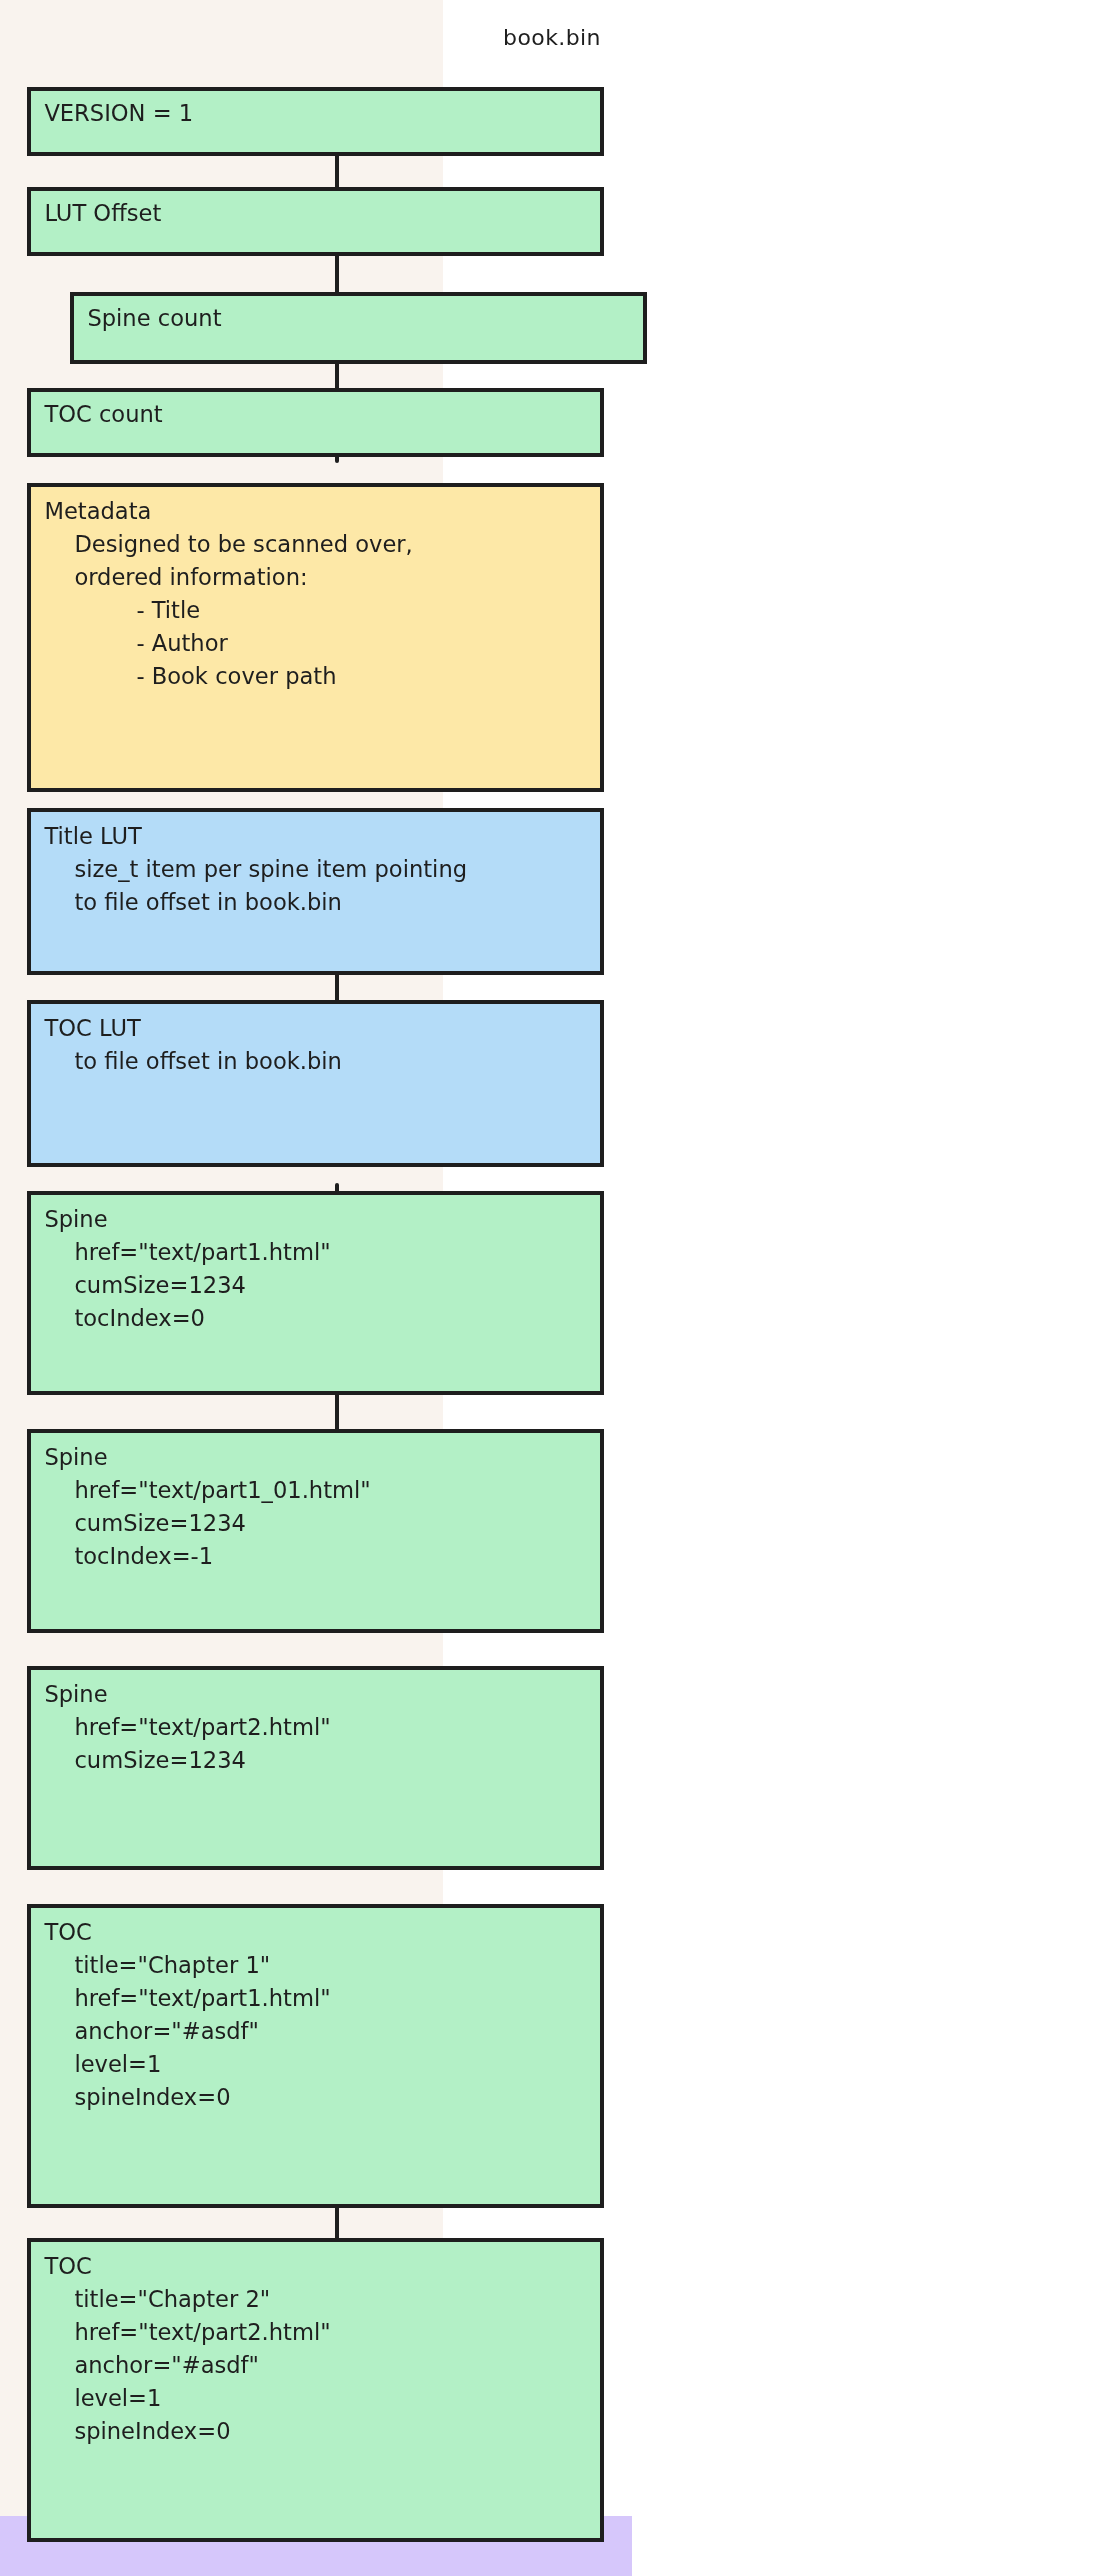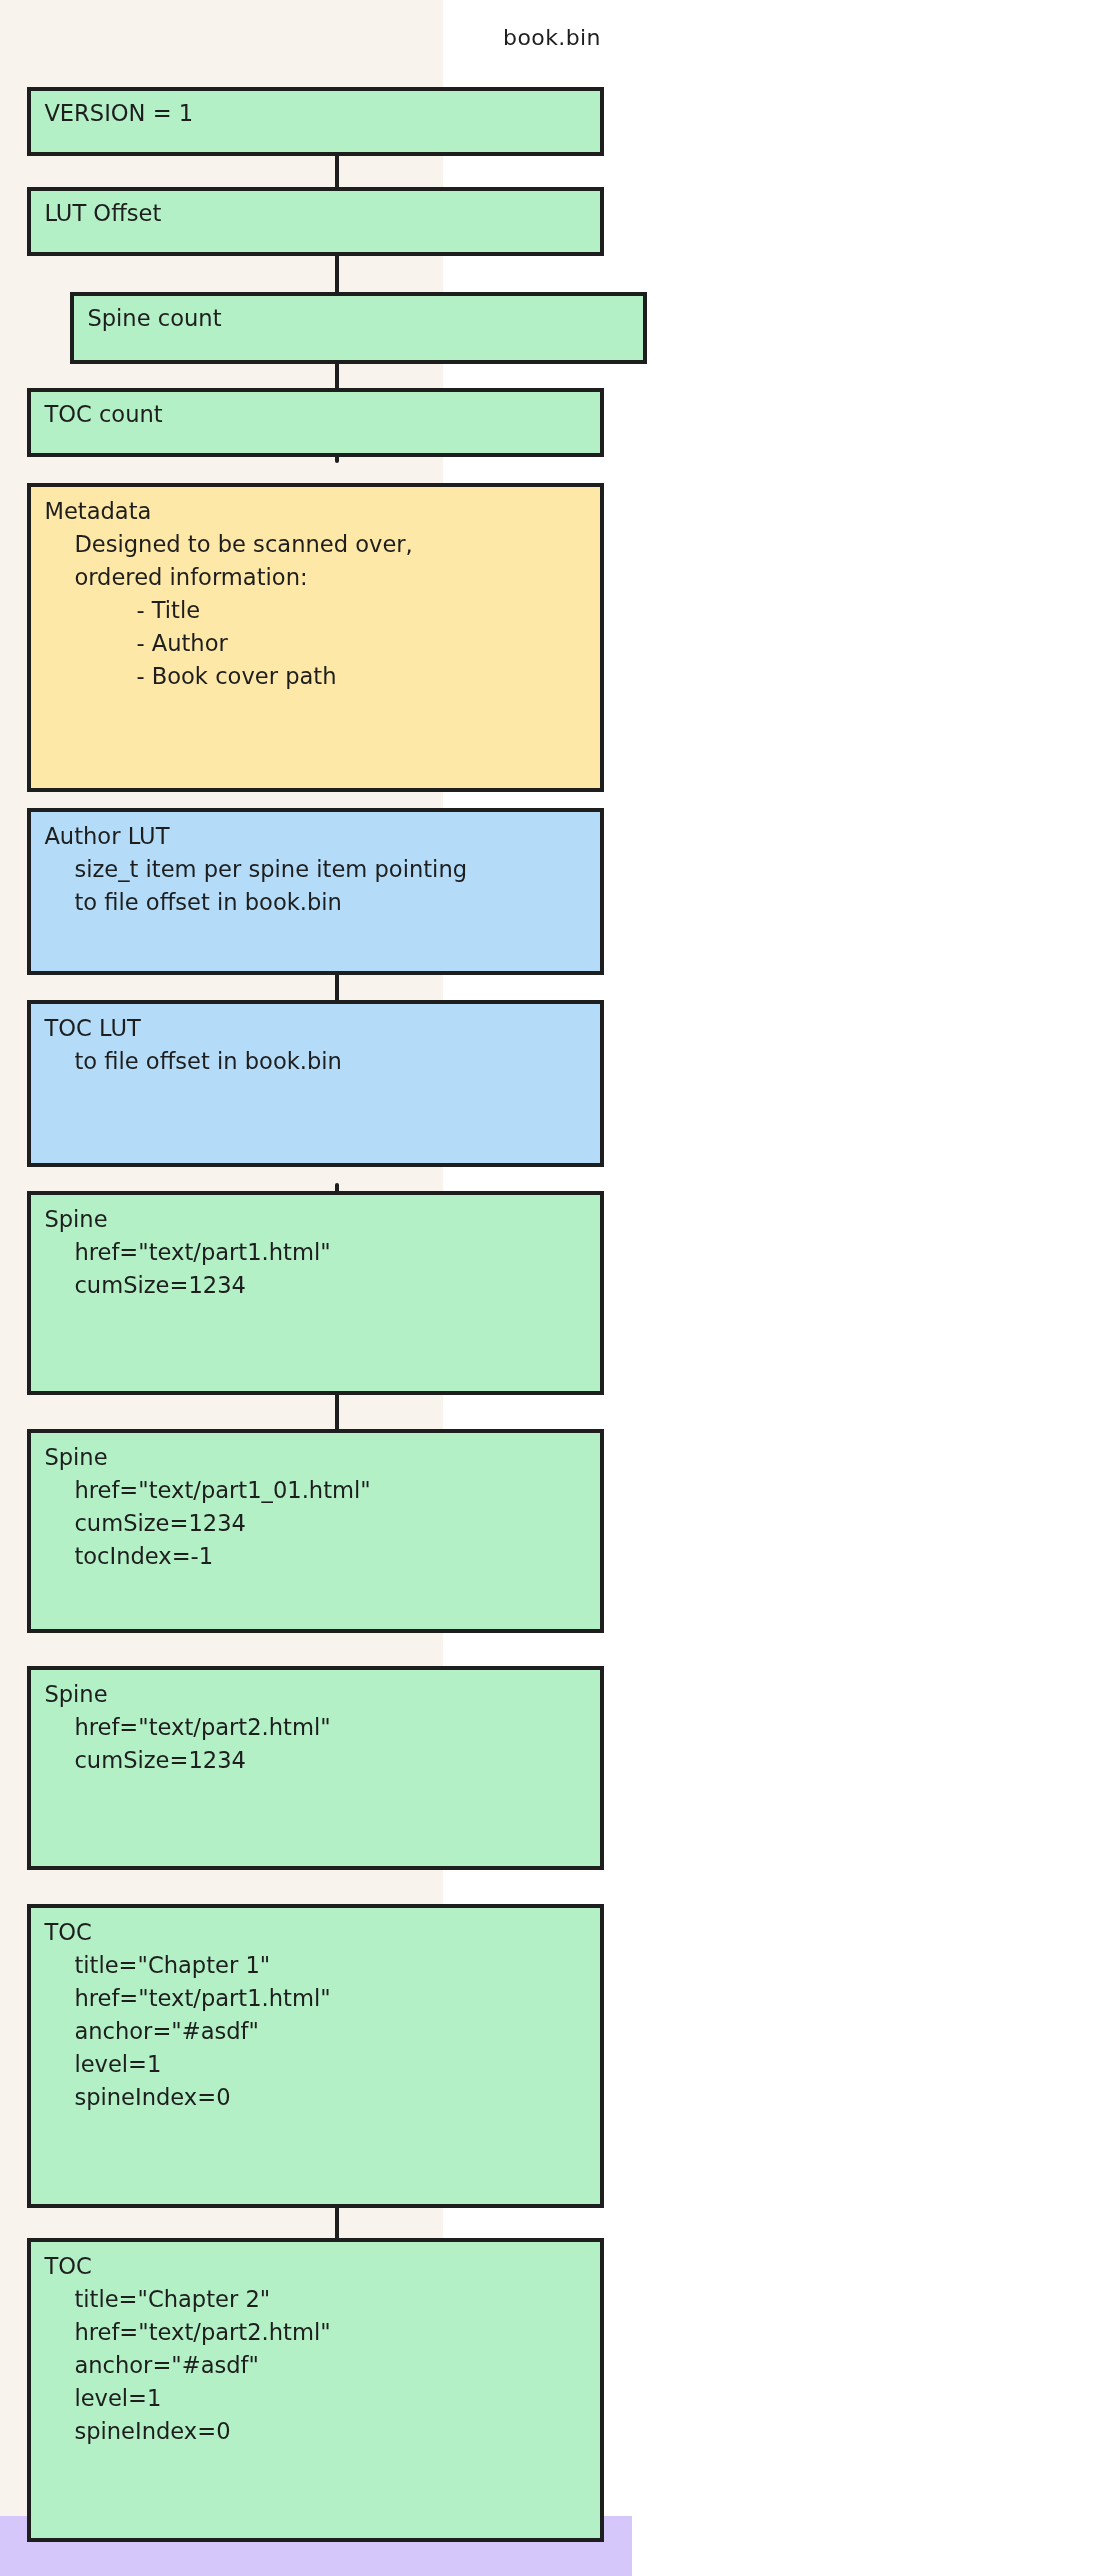--- a/index.html
+++ b/index.html
@@ -116,32 +116,33 @@
     </div>
   <div class="box yellow" style="top:483px;height:309px;">
       <div class="box-line head">Metadata</div>
       <div class="box-line ind1">Designed to be scanned over,</div>
       <div class="box-line ind1">ordered information:</div>
       <div class="box-line ind2">- Title</div>
       <div class="box-line ind2">- Author</div>
       <div class="box-line ind2">- Book cover path</div>
     </div>
   <div class="box blue" style="top:808px;height:167px;">
-      <div class="box-line head">Author LUT</div>
+      <div class="box-line head">Title LUT</div>
       <div class="box-line ind1">size_t item per spine item pointing</div>
       <div class="box-line ind1">to file offset in book.bin</div>
     </div>
   <div class="box blue" style="top:1000px;height:167px;">
       <div class="box-line head">TOC LUT</div>
       <div class="box-line ind1">to file offset in book.bin</div>
     </div>
   <div class="box green" style="top:1191px;height:204px;">
       <div class="box-line head">Spine</div>
       <div class="box-line ind1">href="text/part1.html"</div>
       <div class="box-line ind1">cumSize=1234</div>
+      <div class="box-line ind1">tocIndex=0</div>
     </div>
   <div class="box green" style="top:1429px;height:204px;">
       <div class="box-line head">Spine</div>
       <div class="box-line ind1">href="text/part1_01.html"</div>
       <div class="box-line ind1">cumSize=1234</div>
       <div class="box-line ind1">tocIndex=-1</div>
     </div>
   <div class="box green" style="top:1666px;height:204px;">
       <div class="box-line head">Spine</div>
       <div class="box-line ind1">href="text/part2.html"</div>

